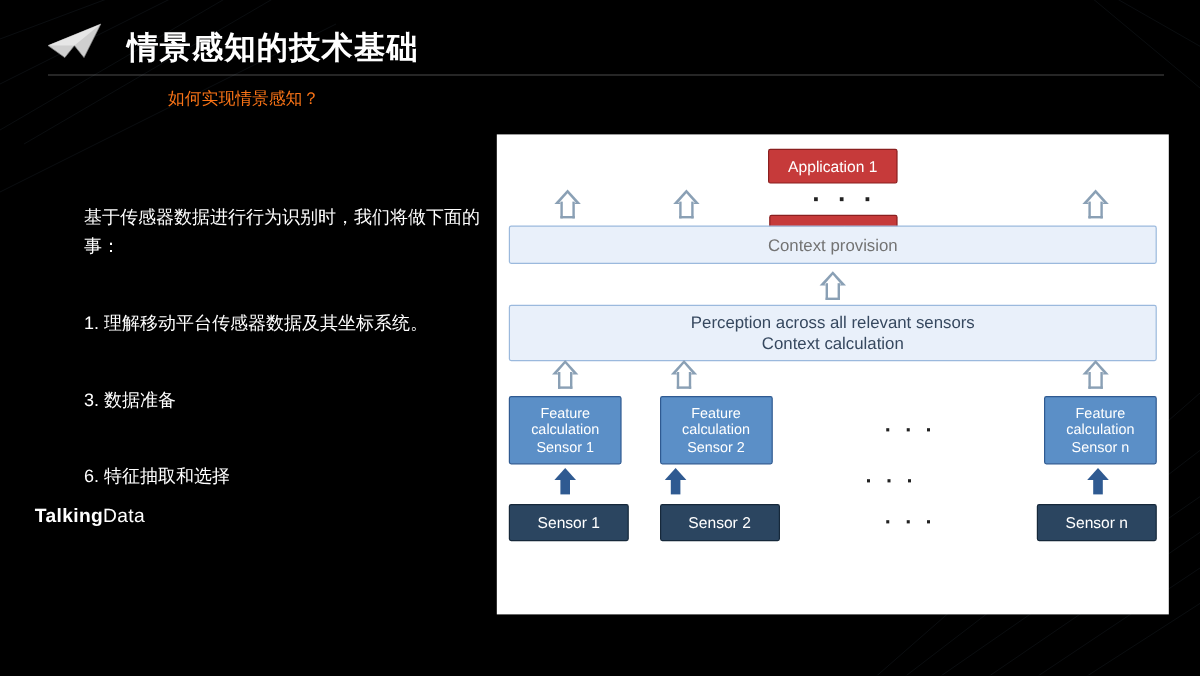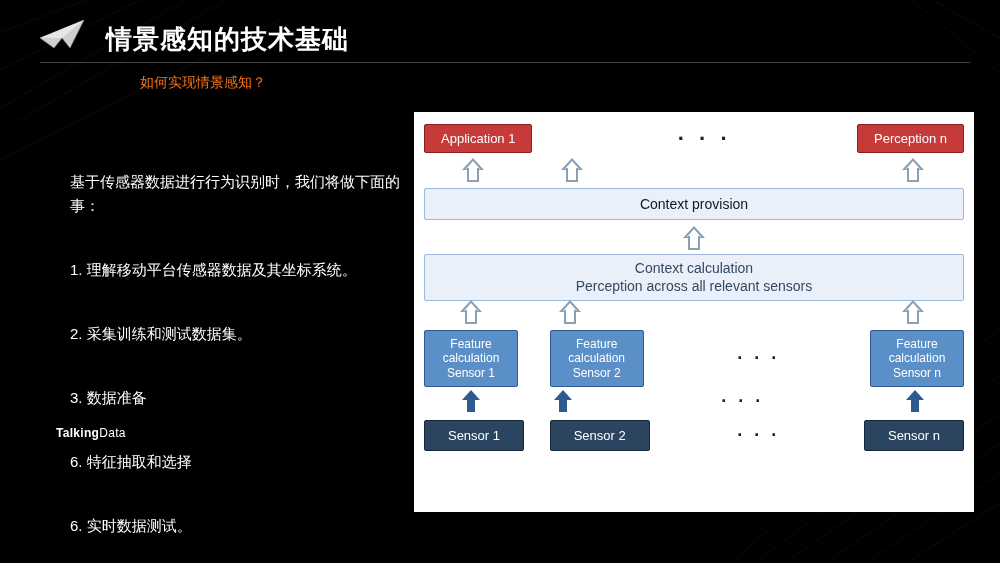--- a/index.html
+++ b/index.html
@@ -12,36 +12,36 @@
   .divider { position: absolute; top: 62px; left: 40px; right: 30px; height: 1px; background: rgba(255,255,255,0.25); }
   .subtitle { position: absolute; top: 74px; left: 108px; font-size: 14px; color: #f97316; margin-left: 32px; }
   .body { position: absolute; top: 170px; left: 70px; width: 340px; font-size: 15px; line-height: 1.6; }
   .intro { margin-bottom: 18px; }
   .steps { list-style: none; }
   .steps li { white-space: nowrap; margin-top: 40px; }
   .diagram { position: absolute; top: 112px; left: 414px; width: 560px; height: 400px; background: #fff; color: #000; }
   .diag-inner { position: absolute; top: 8px; left: 10px; right: 10px; bottom: 8px; }
   .row { position: absolute; left: 0; right: 0; display: flex; justify-content: space-between; align-items: center; }
   .appbox { background: #c63a3a; color: #fff; border: 1px solid #8a1f1f; font-size: 13px; padding: 6px 16px; border-radius: 2px; text-align: center; }
-  .widebox { position: absolute; left: 0; right: 0; background: #e9f0fa; border: 1px solid #9bb9dd; color: #0f172a; text-align: center; font-size: 14px; padding: 7px 0; border-radius: 2px; }
+  .widebox { position: absolute; left: 0; right: 0; background: #e9f0fa; border: 1px solid #9bb9dd; color: #737373; text-align: center; font-size: 14px; padding: 7px 0; border-radius: 2px; }
   .calcbox { position: absolute; left: 0; right: 0; background: #e9f0fa; border: 1px solid #9bb9dd; color: #36485f; text-align: center; font-size: 14px; padding: 5px 0; line-height: 1.25; border-radius: 2px; }
   .featbox { background: #5b8fc7; color: #fff; border: 1px solid #2f5a91; font-size: 12px; padding: 6px 8px; text-align: center; line-height: 1.2; border-radius: 2px; width: 94px; }
   .sensorbox { background: #2b4560; color: #fff; border: 1px solid #16283a; font-size: 13px; padding: 7px 14px; text-align: center; border-radius: 2px; width: 100px; }
   .dots { font-size: 22px; letter-spacing: 4px; color: #222; font-weight: bold; }
   .dotsw { font-size: 18px; letter-spacing: 3px; color: #222; font-weight: bold; }
   .arrow-up { display: inline-block; width: 22px; position: relative; }
   .arrow-up .shaft { position: absolute; top: 10px; left: 5px; width: 12px; height: 14px; background: #fff; border: 2px solid #8aa0b5; border-top: none; }
   .arrow-up .head { position: absolute; top: 0; left: 0; width: 0; height: 0; border-left: 11px solid transparent; border-right: 11px solid transparent; border-bottom: 12px solid #8aa0b5; }
   .arrow-up .head-inner { position: absolute; top: 3px; left: 4px; width: 0; height: 0; border-left: 7px solid transparent; border-right: 7px solid transparent; border-bottom: 8px solid #fff; }
   .arrow-solid { display: inline-block; width: 18px; position: relative; height: 22px; }
   .arrow-solid .shaft2 { position: absolute; top: 9px; left: 5px; width: 8px; height: 13px; background: #2f5a91; }
   .arrow-solid .head2 { position: absolute; top: 0; left: 0; width: 0; height: 0; border-left: 9px solid transparent; border-right: 9px solid transparent; border-bottom: 10px solid #2f5a91; }
   .arows { position: absolute; left: 0; right: 0; display: flex; justify-content: space-between; align-items: center; }
   .ph { visibility: hidden; } 
-  .footer { position: absolute; left: 56px; bottom: 18px; font-size: 12px; font-weight: 700; letter-spacing: 0.3px; }
+  .footer { position: absolute; left: 29px; bottom: 18px; font-size: 16px; font-weight: 700; letter-spacing: 0.3px; }
   .footer .dat { font-weight: 400; }
 </style>
 </head>
 <body>
 <div class="slide">
 
   <svg class="bg-corner" viewBox="0 0 1000 563" preserveAspectRatio="none">
     <g stroke="#8fb8d6" stroke-width="0.6" fill="none">
       <path d="M-20 120 L220 -20 M-20 80 L180 -20 M-20 40 L140 -20 M20 120 L260 -20 M-20 170 L280 20"></path>
       <path d="M760 580 L1020 400 M800 580 L1020 430 M840 580 L1020 460 M880 580 L1020 490 M720 590 L1020 360 M700 590 L1020 310"></path>
@@ -58,31 +58,29 @@
   <div class="header">
     <div class="title">情景感知的技术基础</div>
   </div>
   <div class="divider"></div>
   <div class="subtitle">如何实现情景感知？</div>
 
   <div class="body">
     <div class="intro">基于传感器数据进行行为识别时，我们将做下面的事：</div>
     <ol class="steps">
       <li>1. 理解移动平台传感器数据及其坐标系统。</li>
-      <li>2. 采集训练和测试数据集。</li>
       <li>3. 数据准备</li>
       <li>6. 特征抽取和选择</li>
-      <li>6. 实时数据测试。</li>
     </ol>
   </div>
 
   <div class="diagram">
     <div class="diag-inner">
 
-      <div class="row" style="top:4px;">
+      <div class="row" style="top:4px;flex-direction:column;">
         <div class="appbox">Application 1</div>
         <span class="dots" style="position:relative; left:10px;">· · ·</span>
         <div class="appbox">Perception n</div>
       </div>
 
       <div class="arows" style="top:38px;">
         <span class="arrow-up" style="margin-left:38px;">
             <span class="head"></span>
             <span class="head-inner"></span>
             <span class="shaft"></span>
@@ -104,22 +102,22 @@
 
       <div class="arows" style="top:106px; justify-content:center;">
         <span class="arrow-up">
             <span class="head"></span>
             <span class="head-inner"></span>
             <span class="shaft"></span>
           </span>
       </div>
 
       <div class="calcbox" style="top:134px;">
+        <div>Perception across all relevant sensors</div>
         <div>Context calculation</div>
-        <div>Perception across all relevant sensors</div>
       </div>
 
       <div class="arows" style="top:180px;">
         <span class="arrow-up" style="margin-left:36px;">
             <span class="head"></span>
             <span class="head-inner"></span>
             <span class="shaft"></span>
           </span>
         <span class="arrow-up" style="position:relative; left:-48px;">
             <span class="head"></span>

